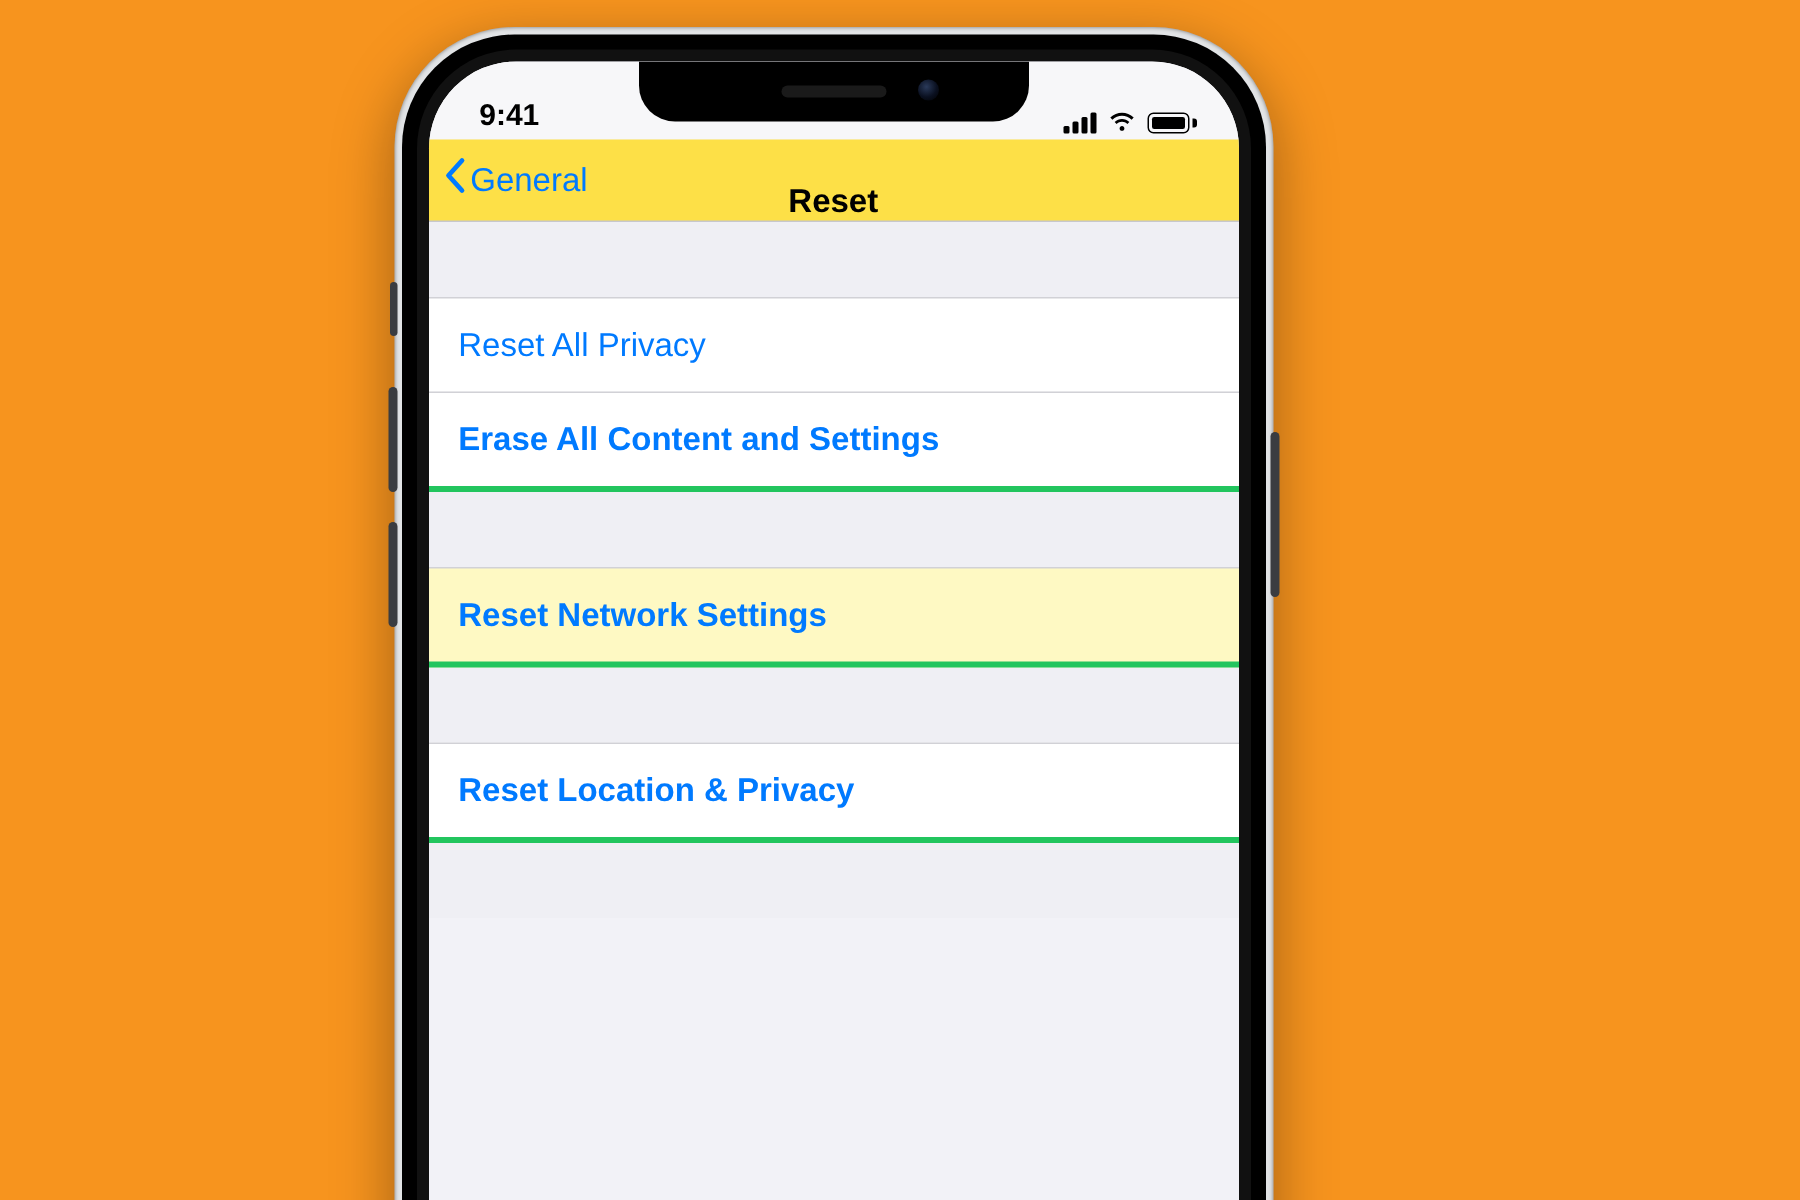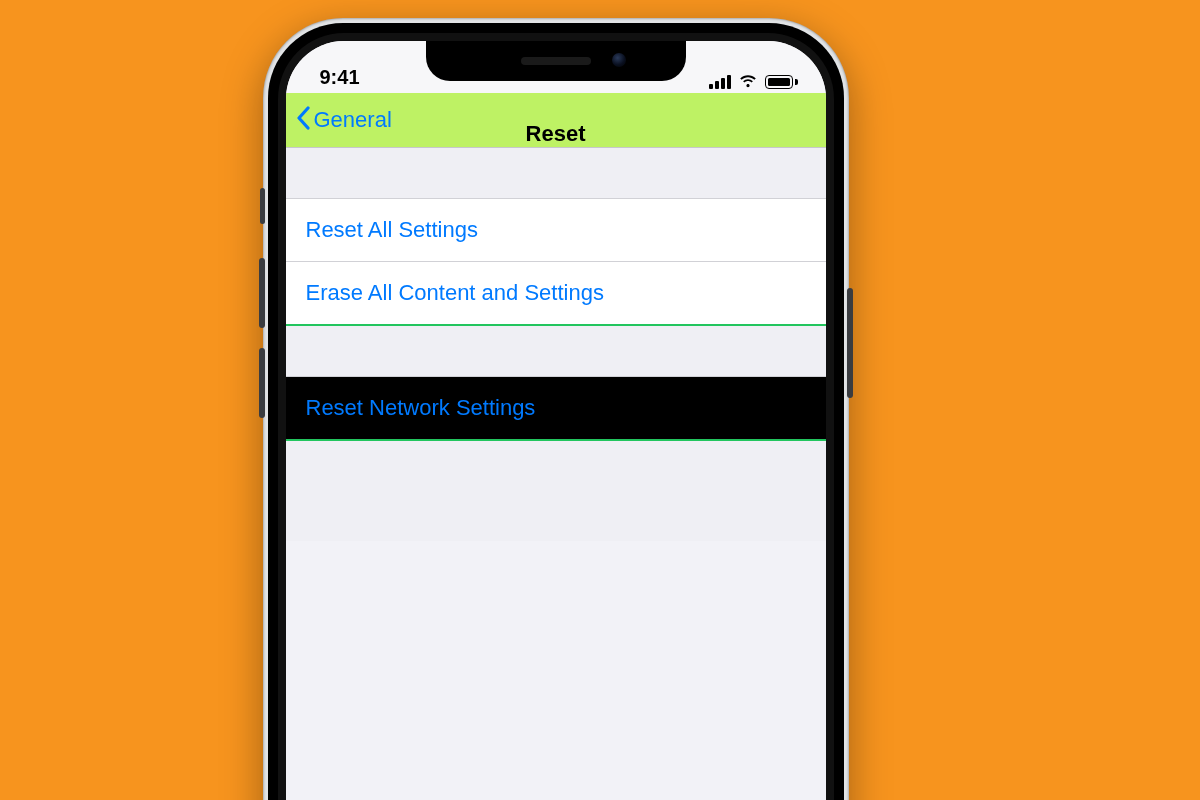--- a/index.html
+++ b/index.html
@@ -174,21 +174,21 @@
   }
 
   
   .nav-bar {
     height: 54px;
     display: flex;
     align-items: center;
     justify-content: center;
     position: relative;
     border-bottom: 1px solid #c7c7cc;
-    background: #bef264;
+    background: #fde047;
   }
   .nav-title {
     font-size: 22px;
     font-weight: 600;
     color: #000;
     margin-top: 28px;
   }
   .nav-back {
     position: absolute;
     left: 10px;
@@ -218,24 +218,25 @@
 
   .row {
     background: #ffffff;
     border-top: 1px solid #d1d1d6;
     padding: 18px 20px;
     font-size: 22px;
     color: #007aff;
     cursor: pointer;
   }
   .row.selected {
-    background: #000000;
+    background: #fef9c3;
   }
   .row.last-in-group {
-    border-bottom: 2px solid #22c55e;
+    border-bottom: 4px solid #22c55e;
+    font-weight: bold;
   }
 
 </style>
 </head>
 <body>
 
 <div class="stage">
 
   <div class="phone">
     <div class="side-btn mute"></div>
@@ -287,34 +288,37 @@
               <span>General</span>
             </div>
             <div class="nav-title">Reset</div>
           </div>
 
           <div class="content">
 
             <div class="gap"></div>
 
             <div class="row">
-              <span>Reset All Settings</span>
+              <span>Reset All Privacy</span>
             </div>
             <div class="row last-in-group">
               <span>Erase All Content and Settings</span>
             </div>
 
             <div class="gap small"></div>
 
             <div class="row selected last-in-group">
               <span>Reset Network Settings</span>
             </div>
 
             <div class="gap small"></div>
 
+            <div class="row last-in-group">
+              <span>Reset Location &amp; Privacy</span>
+            </div>
 
             <div class="gap"></div>
 
           </div>
 
         </div>
       </div>
     </div>
   </div>
 

